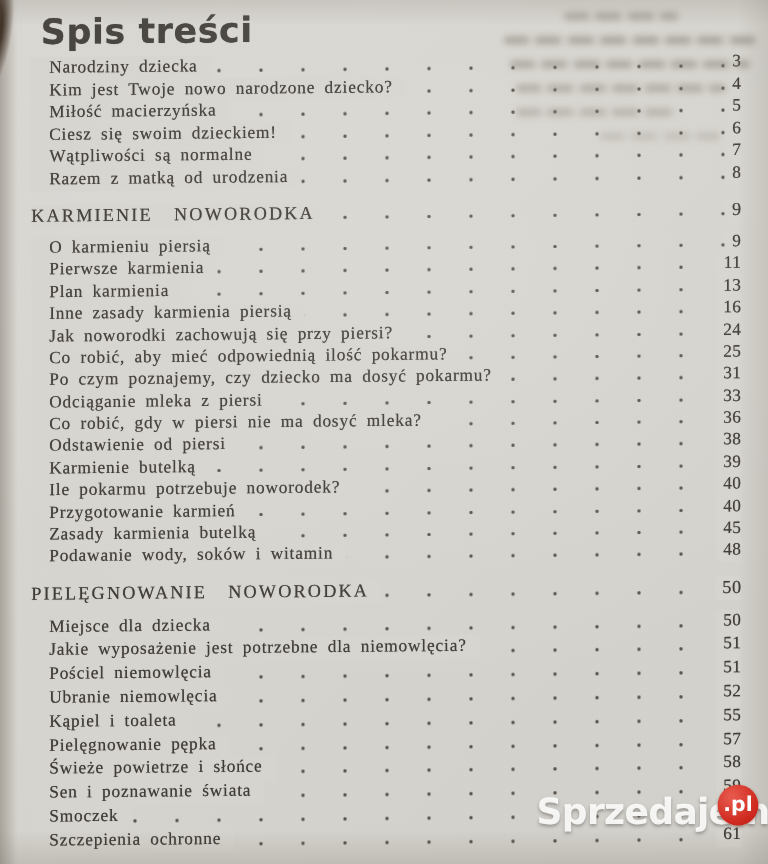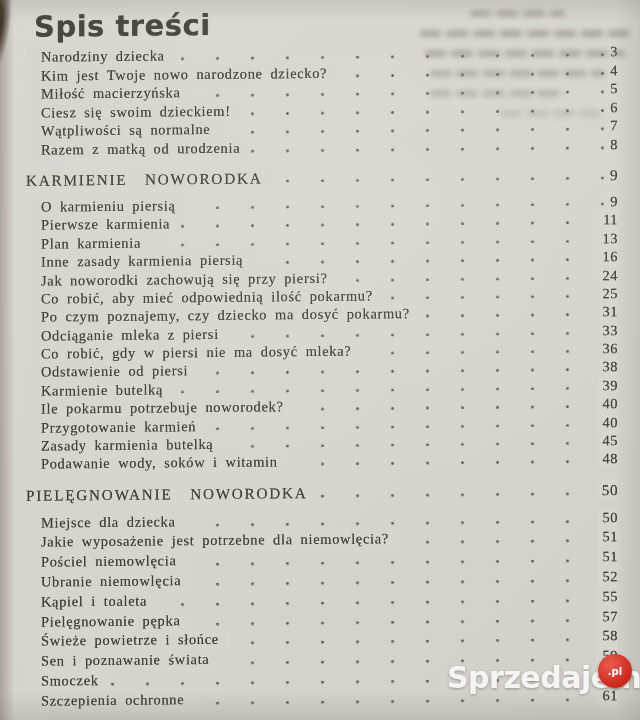--- a/index.html
+++ b/index.html
@@ -121,21 +121,21 @@
   }
   .wm-badge {
     position: absolute; left: 151px; top: -7px;
     width: 34px; height: 34px; border-radius: 50%;
     background: radial-gradient(circle at 35% 30%, #e6564a 8%, #cf2a1f 65%, #b81f16 100%);
     box-shadow: 0 1px 3px rgba(90,55,45,0.45);
     display: flex; align-items: center; justify-content: center;
   }
   .wm-badge span {
     font-family: "DejaVu Sans", sans-serif;
-    font-weight: bold; font-size: 10px;
+    font-weight: bold; font-size: 17px;
     color: #ffffff;
   }
 </style>
 </head>
 <body>
 
 <div class="photo">
 
   <div class="content">
     <h1 class="title">Spis treści</h1>

